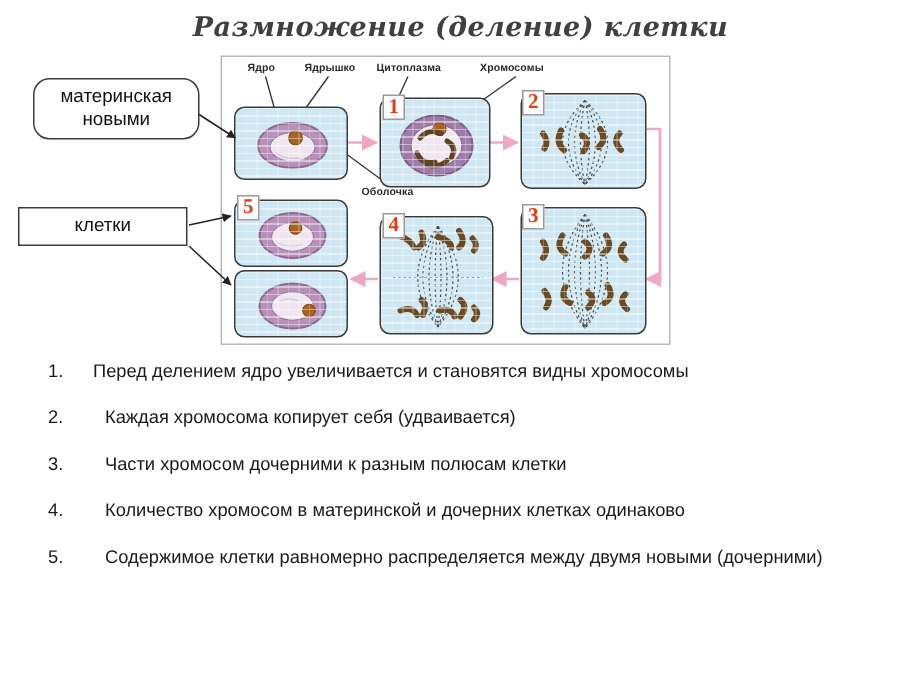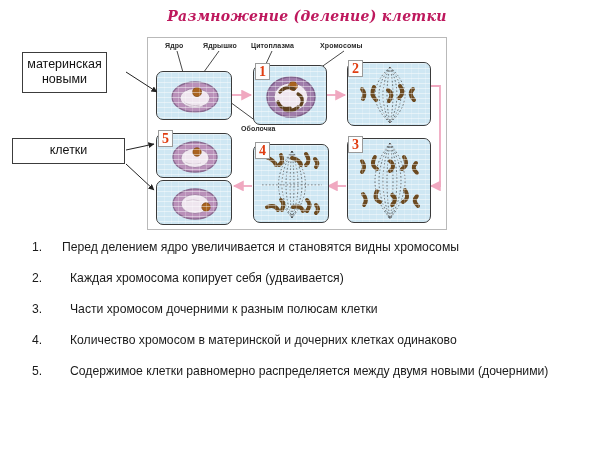--- a/index.html
+++ b/index.html
@@ -19,23 +19,23 @@
 
   
   #title {
     position: absolute;
     left: 0; top: 8px;
     width: 600px;
     text-align: center;
     font-family: "DejaVu Serif", serif;
     font-style: italic;
     font-weight: bold;
-    font-size: 14px;
+    font-size: 18px;
     letter-spacing: 0.3px;
-    color: #be185d;
+    color: #404040;
     white-space: nowrap;
     padding-left: 14px;
   }
 
   
   #diagram-frame {
     position: absolute;
     left: 147px; top: 37px;
     width: 300px; height: 193px;
     border: 1px solid #b9b9b9;
@@ -297,21 +297,21 @@
       <svg width="76" height="45" viewBox="0 0 76 45">
         <ellipse cx="38" cy="23" rx="22" ry="15" fill="#b990b9" stroke="#8a6a90" stroke-width="1.3"></ellipse>
         <ellipse cx="38" cy="23" rx="14" ry="9.5" fill="#efe6ef" stroke="#9a7a9e" stroke-width="0.8"></ellipse>
         <circle cx="49" cy="26" r="4.2" fill="#a9631f" stroke="#7d4714" stroke-width="0.7"></circle>
         <path d="M29,20 q7,-3 14,0" stroke="#d6cad6" stroke-width="0.9" fill="none"></path>
       </svg>
     </div>
 
   </div>
 
-  <div class="callout" style="left:22px; top:52px; width:85px;">
+  <div class="callout" style="left:22px; top:52px; width:111px;border-radius:11px;">
     <div>материнская</div>
     <div>новыми</div>
   </div>
 
   <div class="callout" style="left:12px; top:138px; width:113px;">
     <div>клетки</div>
   </div>
 
   <svg class="overlay" width="600" height="450" viewBox="0 0 600 450">
     <defs>

